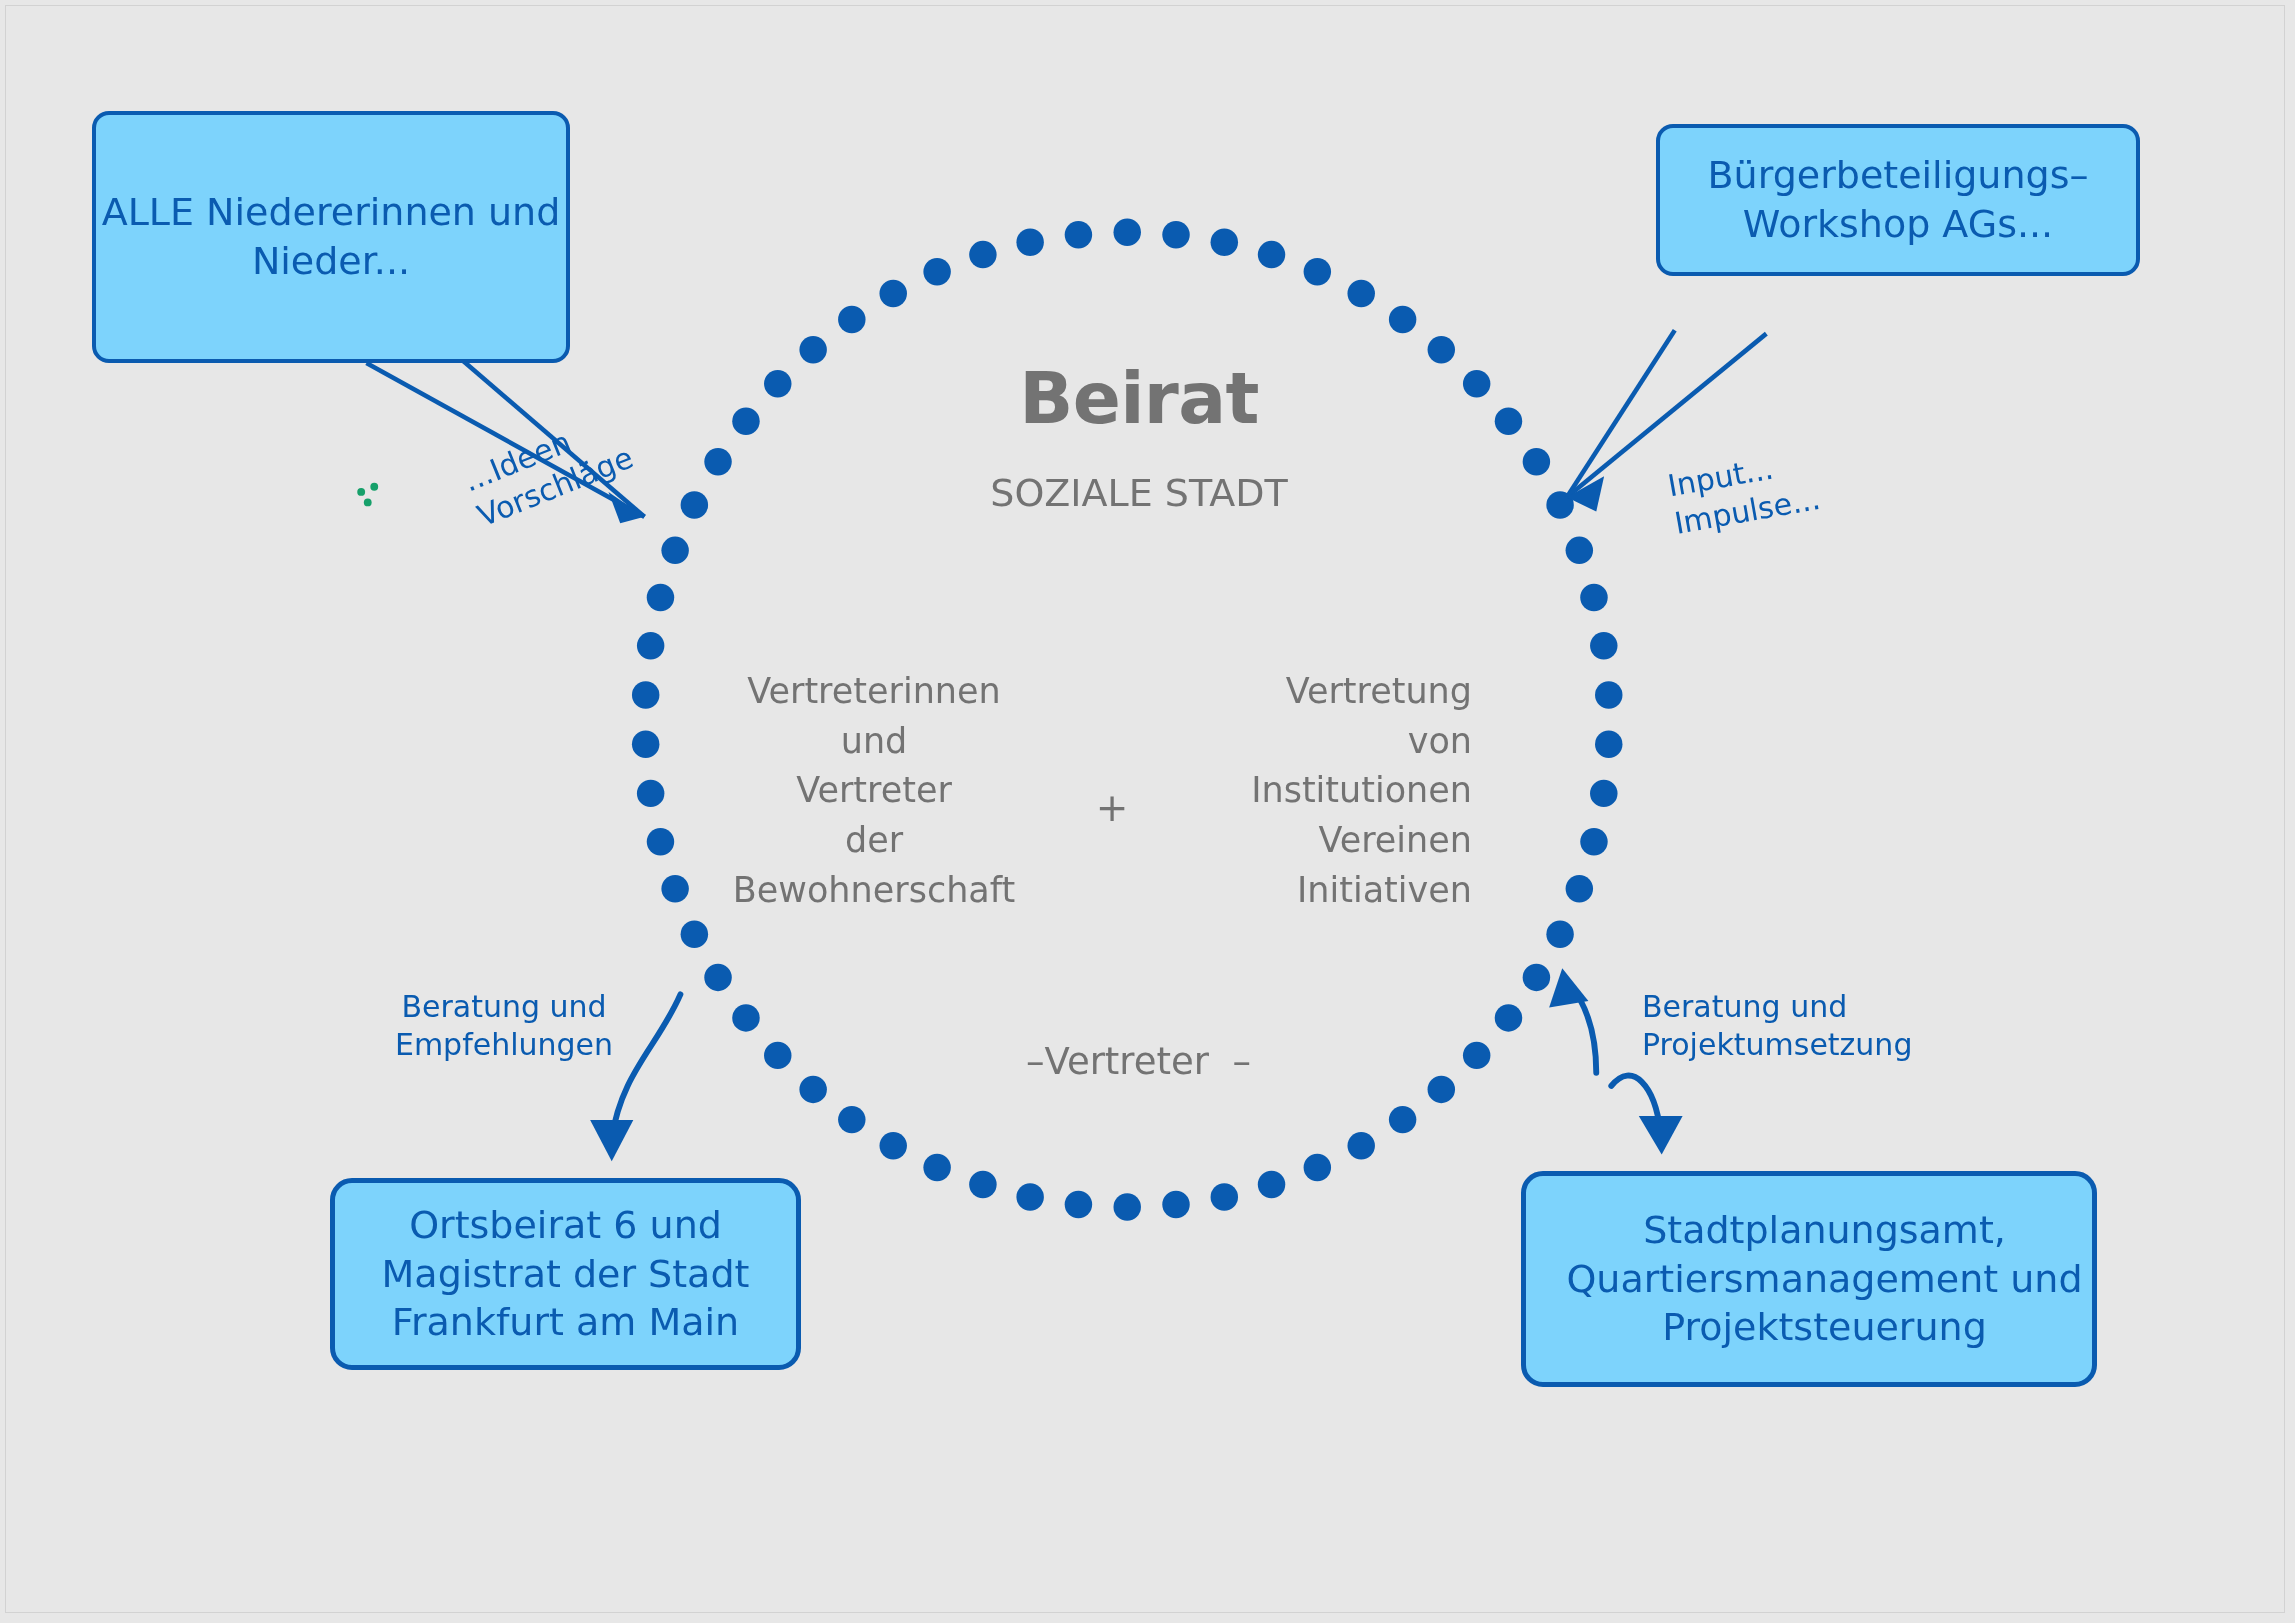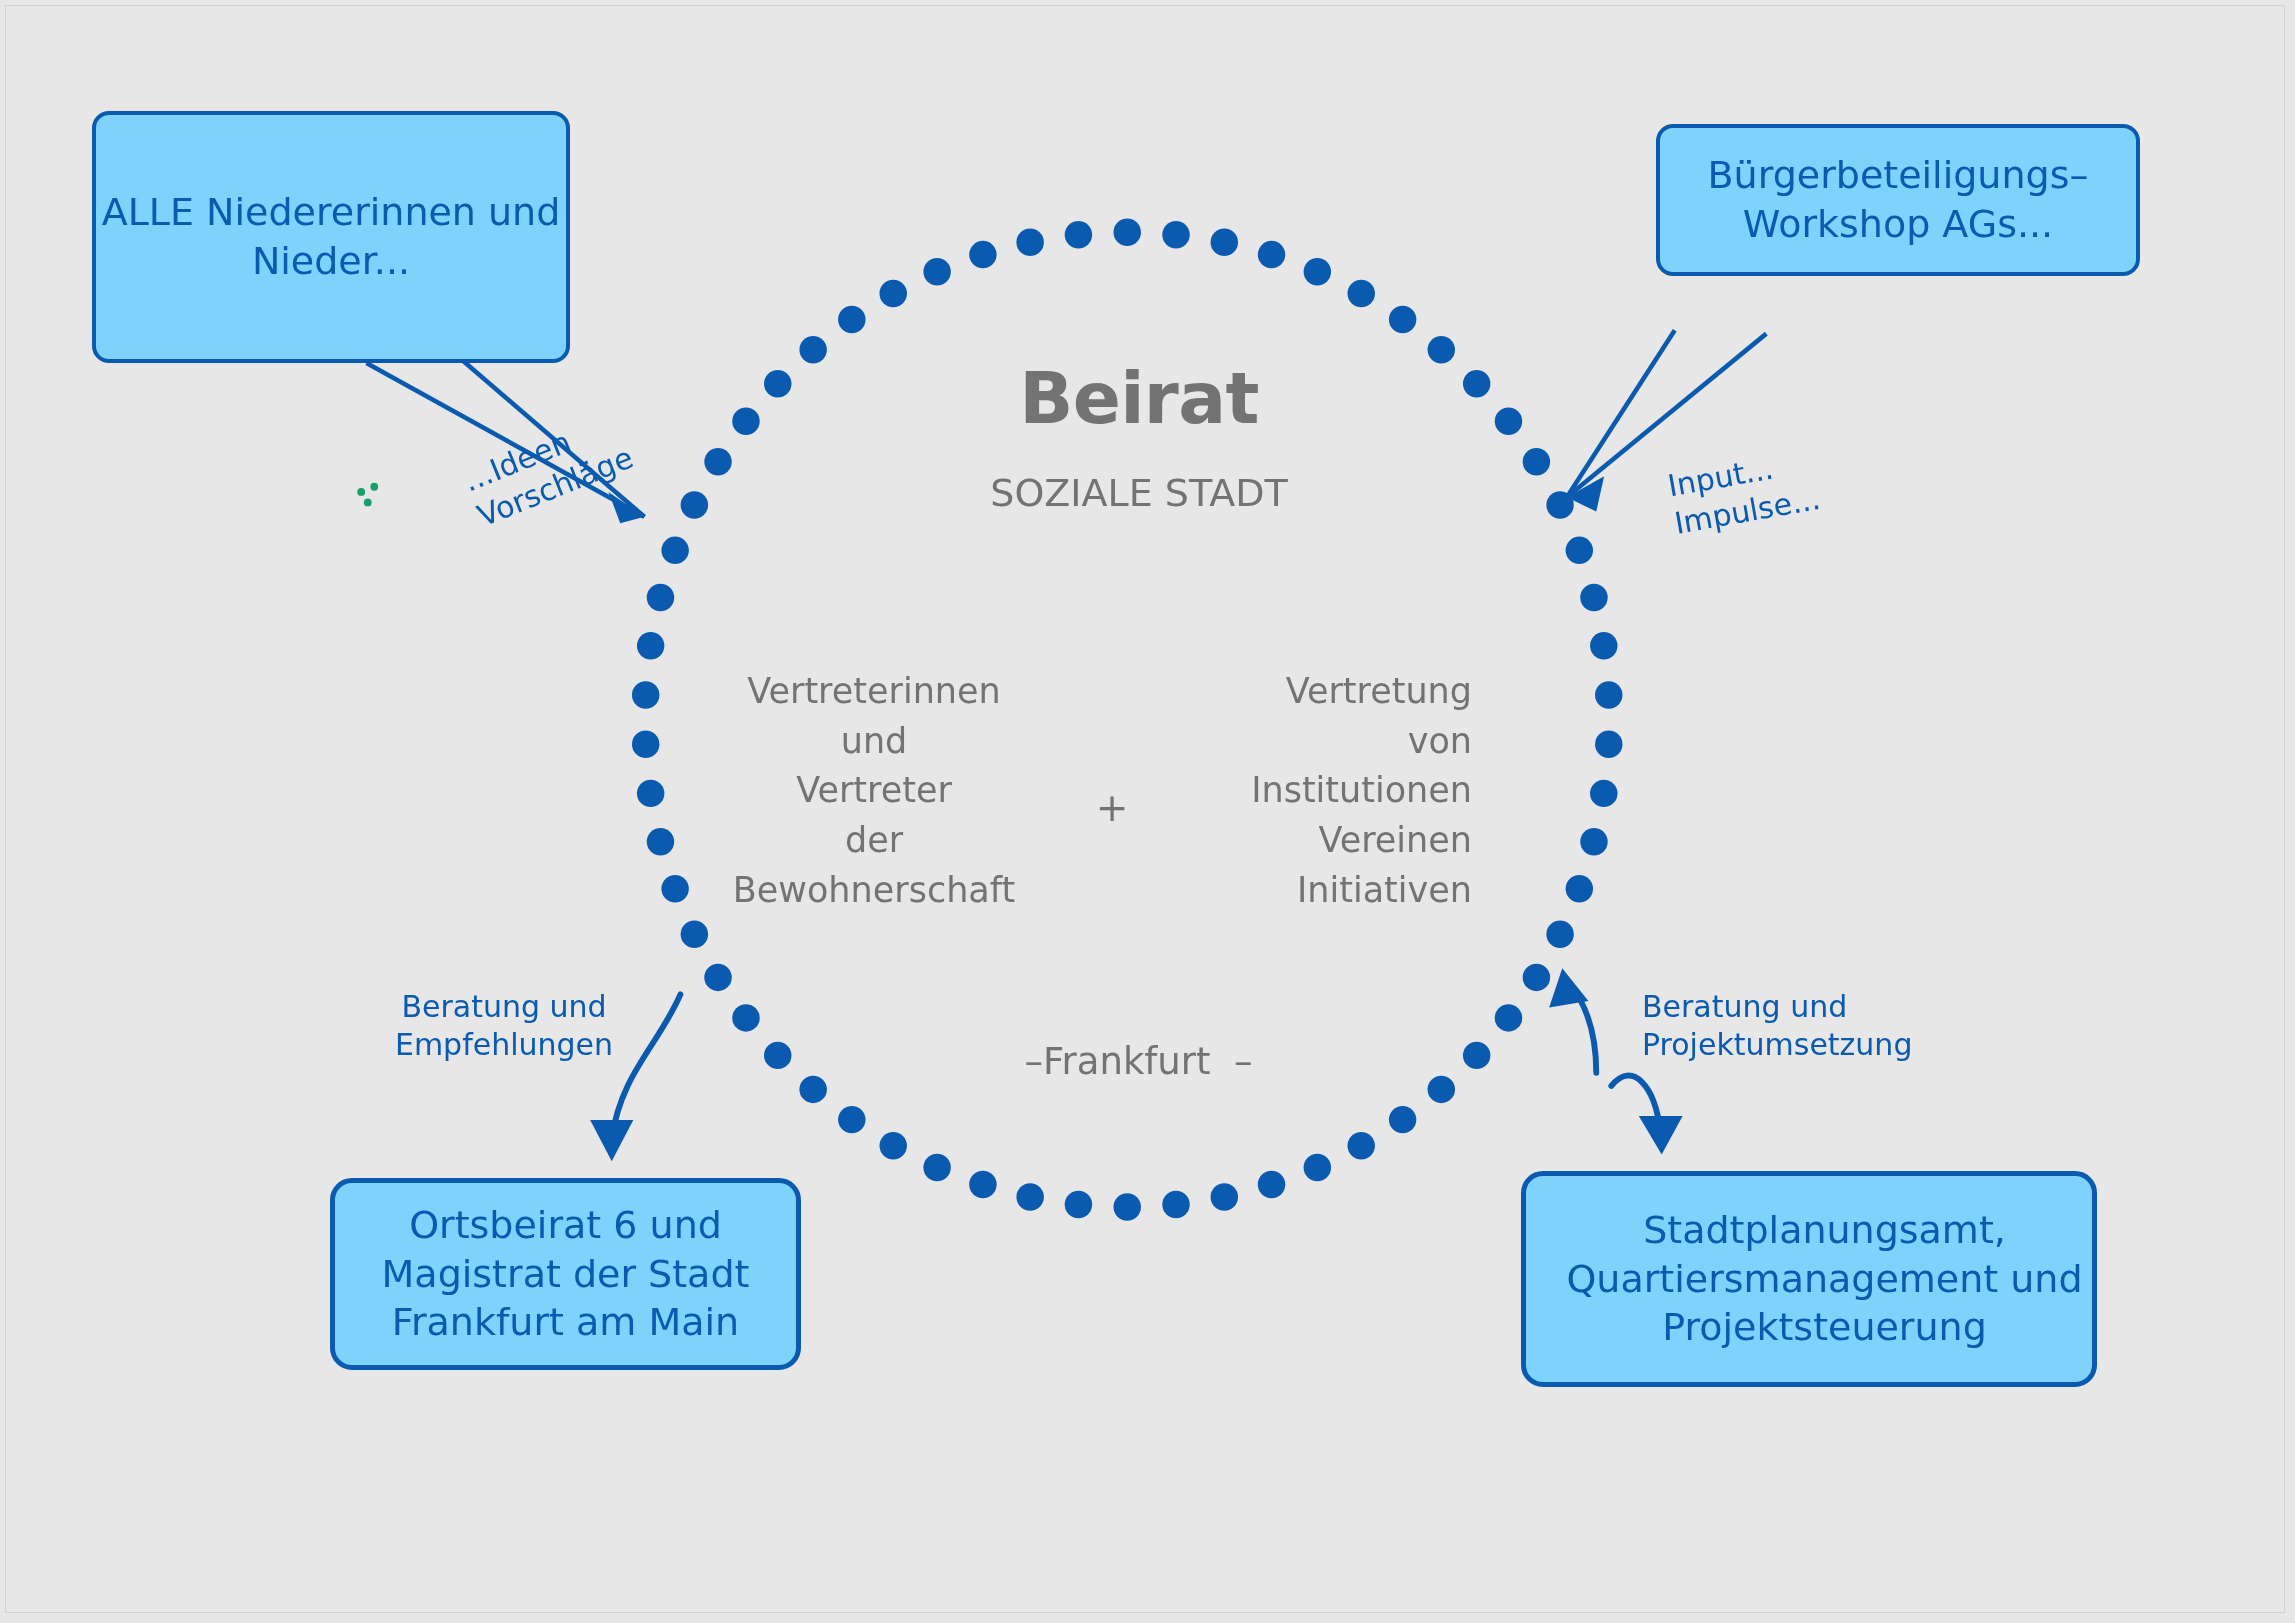--- a/index.html
+++ b/index.html
@@ -270,21 +270,21 @@
 und
 Vertreter
 der
 Bewohnerschaft</div>
   <div class="txt" id="plus-sign">+</div>
   <div class="txt" id="col-right">Vertretung
 von
 Institutionen
 Vereinen
 Initiativen</div>
-  <div class="txt" id="stimmrecht">–Frankfurt  –</div>
+  <div class="txt" id="stimmrecht">–Vertreter  –</div>
 
   <div class="callout" id="box-alle">ALLE
 Niedererinnen und
 Nieder...</div>
   <div class="callout" id="box-workshop">Bürgerbeteiligungs–
 Workshop
 AGs...</div>
   <div class="callout" id="box-ortsbeirat">Ortsbeirat 6 und
 Magistrat der Stadt
 Frankfurt am Main</div>

